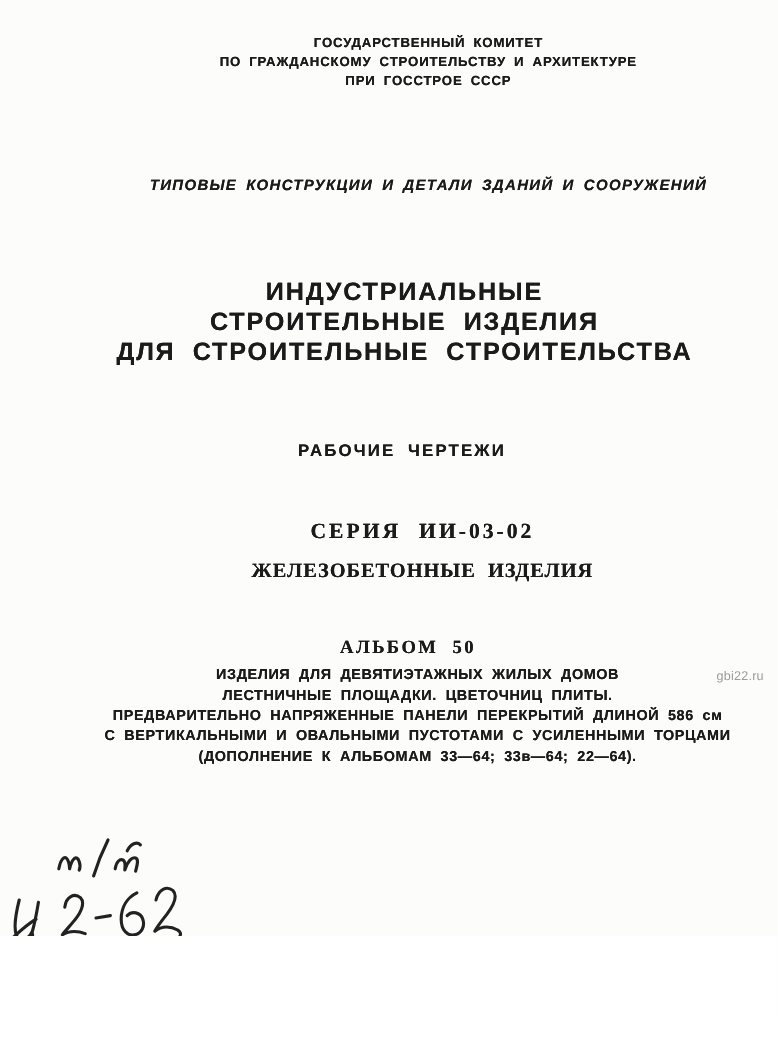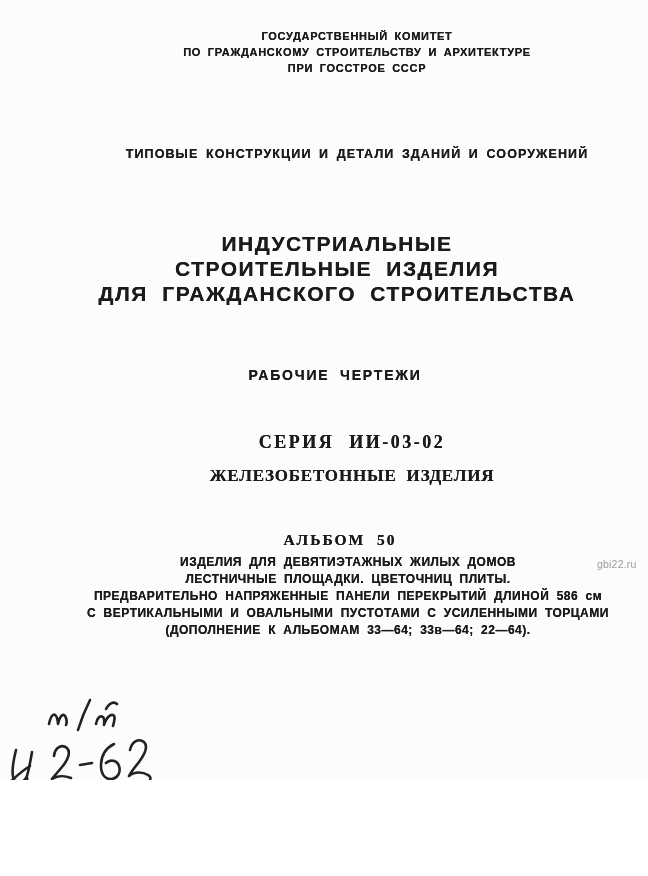--- a/index.html
+++ b/index.html
@@ -4,21 +4,21 @@
 <style>
   html,body{margin:0;padding:0;background:#ffffff;}
   .page{
     position:relative;width:648px;height:780px;overflow:hidden;
     background:#fcfcfb;color:#1b1b1b;
     font-family:"Liberation Sans",sans-serif;font-weight:bold;
   }
   .abs{position:absolute;text-align:center;white-space:nowrap;}
   .abs div{text-shadow:0 0 .5px currentColor;}
   .org{top:28px;left:66px;right:0;font-size:11px;line-height:16px;letter-spacing:.7px;word-spacing:3px;}
-  .typ{top:147px;left:66px;right:0;font-size:12.5px;letter-spacing:1.1px;word-spacing:3px;}
+  .typ{top:147px;left:66px;right:0;font-size:12.5px;letter-spacing:1.1px;word-spacing:3px;font-style:italic;}
   .title{top:231px;left:26px;right:0;font-size:21px;line-height:25px;letter-spacing:1.5px;word-spacing:7px;text-align:center;}
   .rab{top:367px;left:22px;right:0;font-size:14px;letter-spacing:1.8px;word-spacing:5px;}
   .seriya{top:432px;left:56px;right:0;font-size:18px;font-family:"Liberation Serif",serif;letter-spacing:2.5px;word-spacing:8px;}
   .zhb{top:466px;left:56px;right:0;font-size:17px;font-family:"Liberation Serif",serif;letter-spacing:.8px;word-spacing:5px;}
   .album{top:531px;left:32px;right:0;font-size:15.5px;font-family:"Liberation Serif",serif;letter-spacing:2px;word-spacing:6px;}
   .desc{top:554px;left:48px;right:0;font-size:12px;line-height:17px;letter-spacing:.5px;word-spacing:3.5px;}
   .wm-right{left:597px;top:558px;font-size:10.5px;color:#9b9b9b;font-weight:normal;letter-spacing:.2px;text-align:left;}
   .wm-right div{text-shadow:none;}
   .code{left:90px;top:785px;font-size:12.5px;letter-spacing:1.5px;text-align:left;font-style:italic;}
   .imprint{top:831px;left:88px;right:4px;font-size:11px;letter-spacing:.4px;}
@@ -39,21 +39,21 @@
     <div>ПРИ ГОССТРОЕ СССР</div>
   </div>
 
   <div class="abs typ">
     <div>ТИПОВЫЕ КОНСТРУКЦИИ И ДЕТАЛИ ЗДАНИЙ И СООРУЖЕНИЙ</div>
   </div>
 
   <div class="abs title">
     <div>ИНДУСТРИАЛЬНЫЕ</div>
     <div>СТРОИТЕЛЬНЫЕ ИЗДЕЛИЯ</div>
-    <div>ДЛЯ ГРАЖДАНСКОГО СТРОИТЕЛЬСТВА</div>
+    <div>ДЛЯ СТРОИТЕЛЬНЫЕ СТРОИТЕЛЬСТВА</div>
   </div>
 
   <div class="abs rab">
     <div>РАБОЧИЕ ЧЕРТЕЖИ</div>
   </div>
 
   <div class="abs seriya">
     <div>СЕРИЯ ИИ-03-02</div>
   </div>
 

